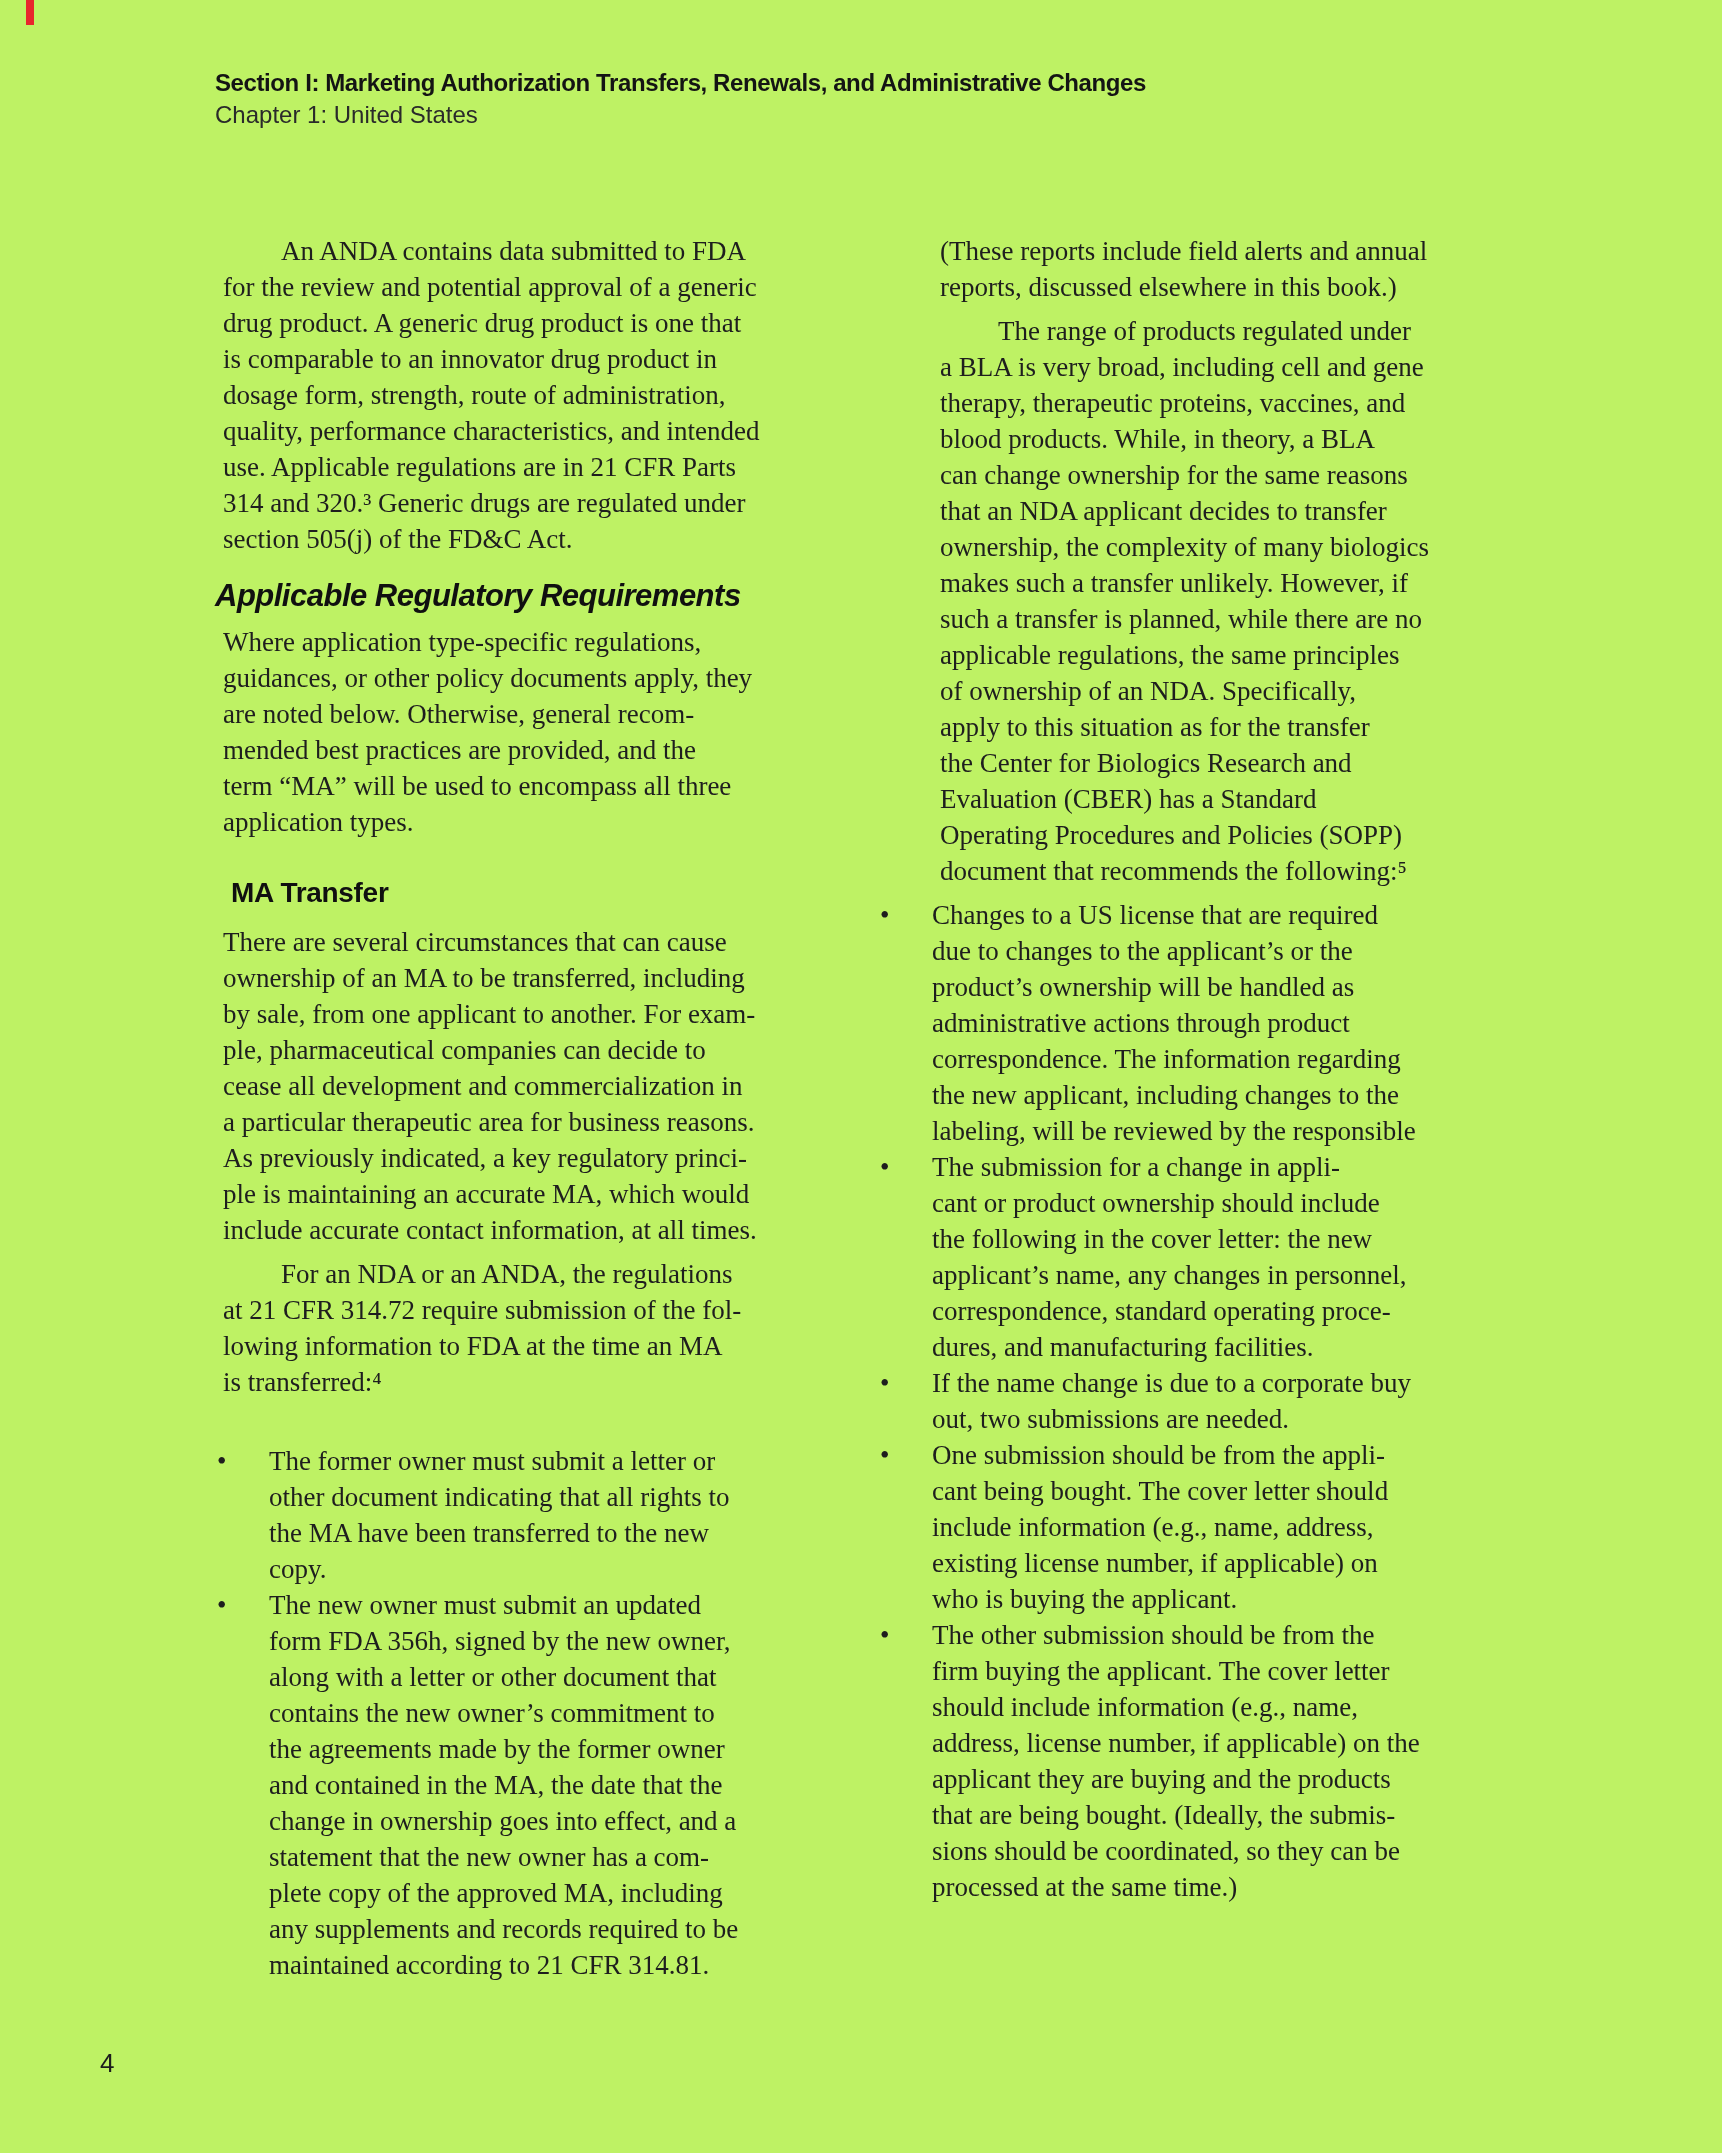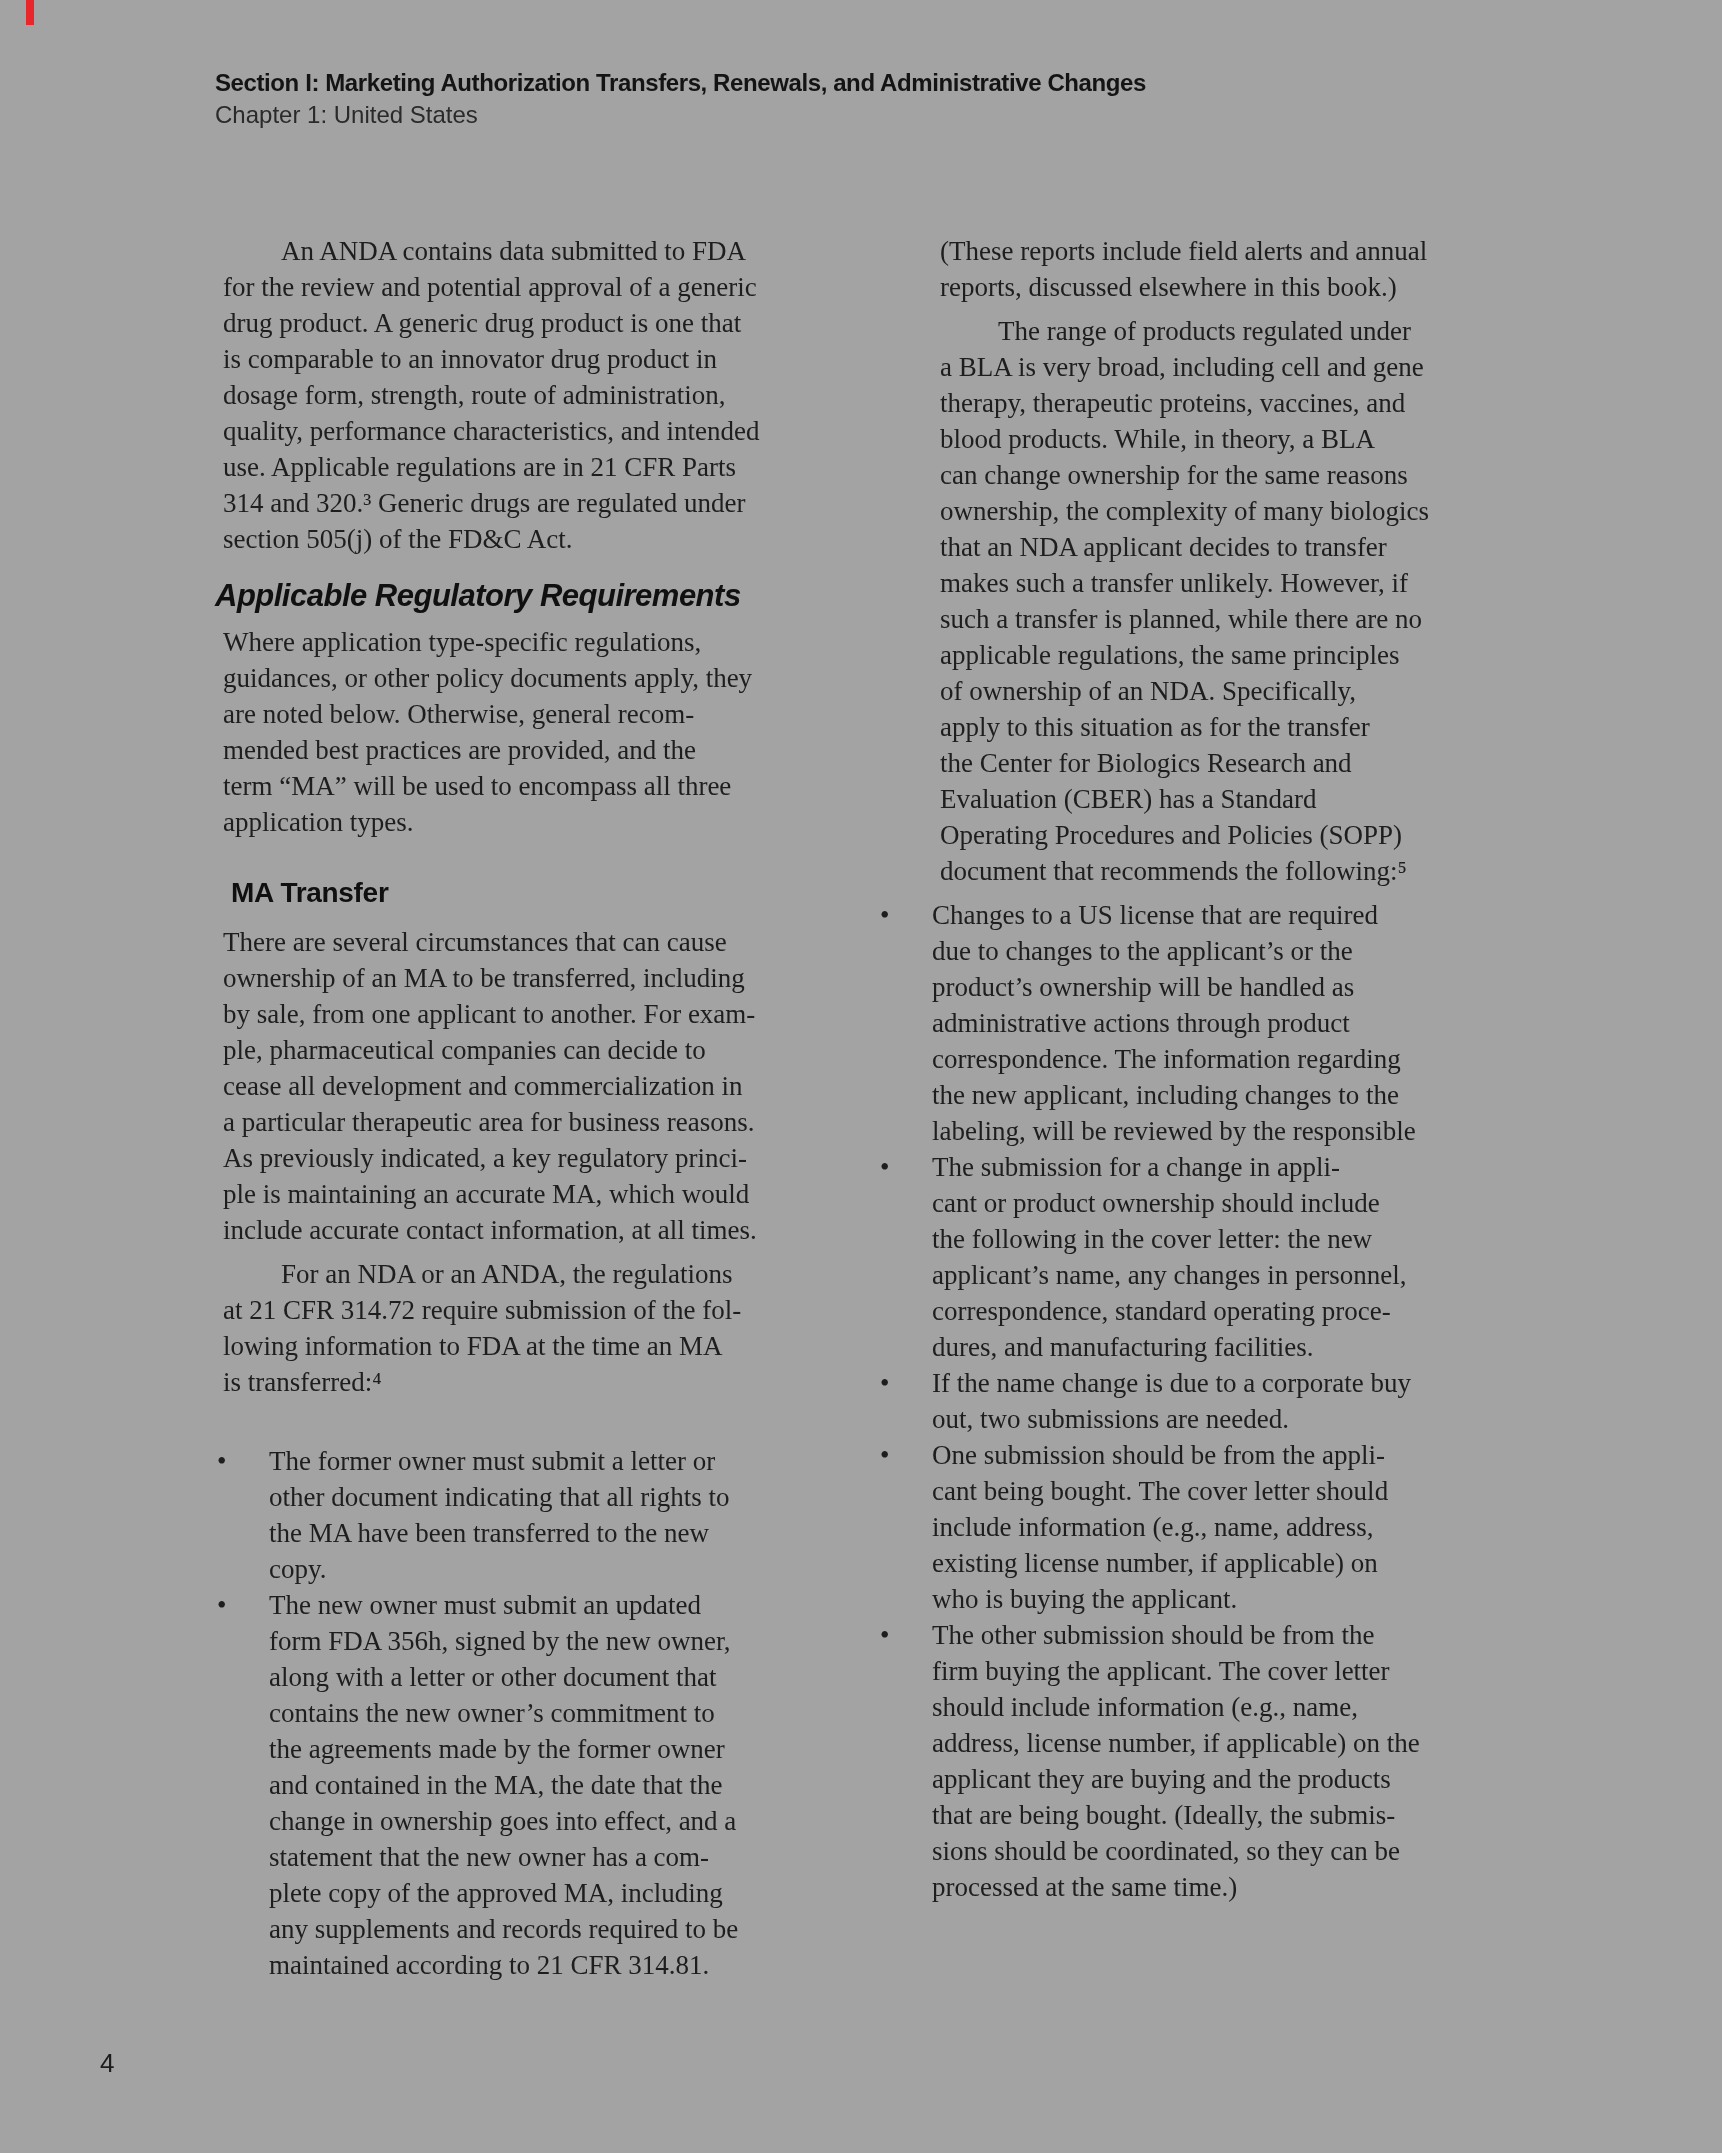--- a/index.html
+++ b/index.html
@@ -1,20 +1,20 @@
 <!DOCTYPE html>
 <html style="font-size:15px"><head>
 <meta charset="utf-8">
 <style>
   html, body { margin: 0; padding: 0; background: #ffffff; }
   .page {
     position: relative;
     width: 1722px;
     height: 2153px;
-    background: #a3a3a3;
+    background: #bef264;
     overflow: hidden;
     font-family: "Liberation Serif", "DejaVu Serif", serif;
     color: #1e1e1e;
   }
   .red-mark {
     position: absolute;
     left: 26px; top: 0;
     width: 8.4px; height: 25px;
     background: #e8262c;
   }
@@ -169,22 +169,22 @@
       <div class="paragraph">
         <div class="line">(These reports include field alerts and annual</div>
         <div class="line">reports, discussed elsewhere in this book.)</div>
       </div>
       <div class="paragraph">
         <div class="line indent">The range of products regulated under</div>
         <div class="line">a BLA is very broad, including cell and gene</div>
         <div class="line">therapy, therapeutic proteins, vaccines, and</div>
         <div class="line">blood products. While, in theory, a BLA</div>
         <div class="line">can change ownership for the same reasons</div>
+        <div class="line">that an NDA applicant decides to transfer</div>
         <div class="line">ownership, the complexity of many biologics</div>
-        <div class="line">that an NDA applicant decides to transfer</div>
         <div class="line">makes such a transfer unlikely. However, if</div>
         <div class="line">such a transfer is planned, while there are no</div>
         <div class="line">applicable regulations, the same principles</div>
         <div class="line">of ownership of an NDA. Specifically,</div>
         <div class="line">apply to this situation as for the transfer</div>
         <div class="line">the Center for Biologics Research and</div>
         <div class="line">Evaluation (CBER) has a Standard</div>
         <div class="line">Operating Procedures and Policies (SOPP)</div>
         <div class="line">document that recommends the following:⁵</div>
       </div>

